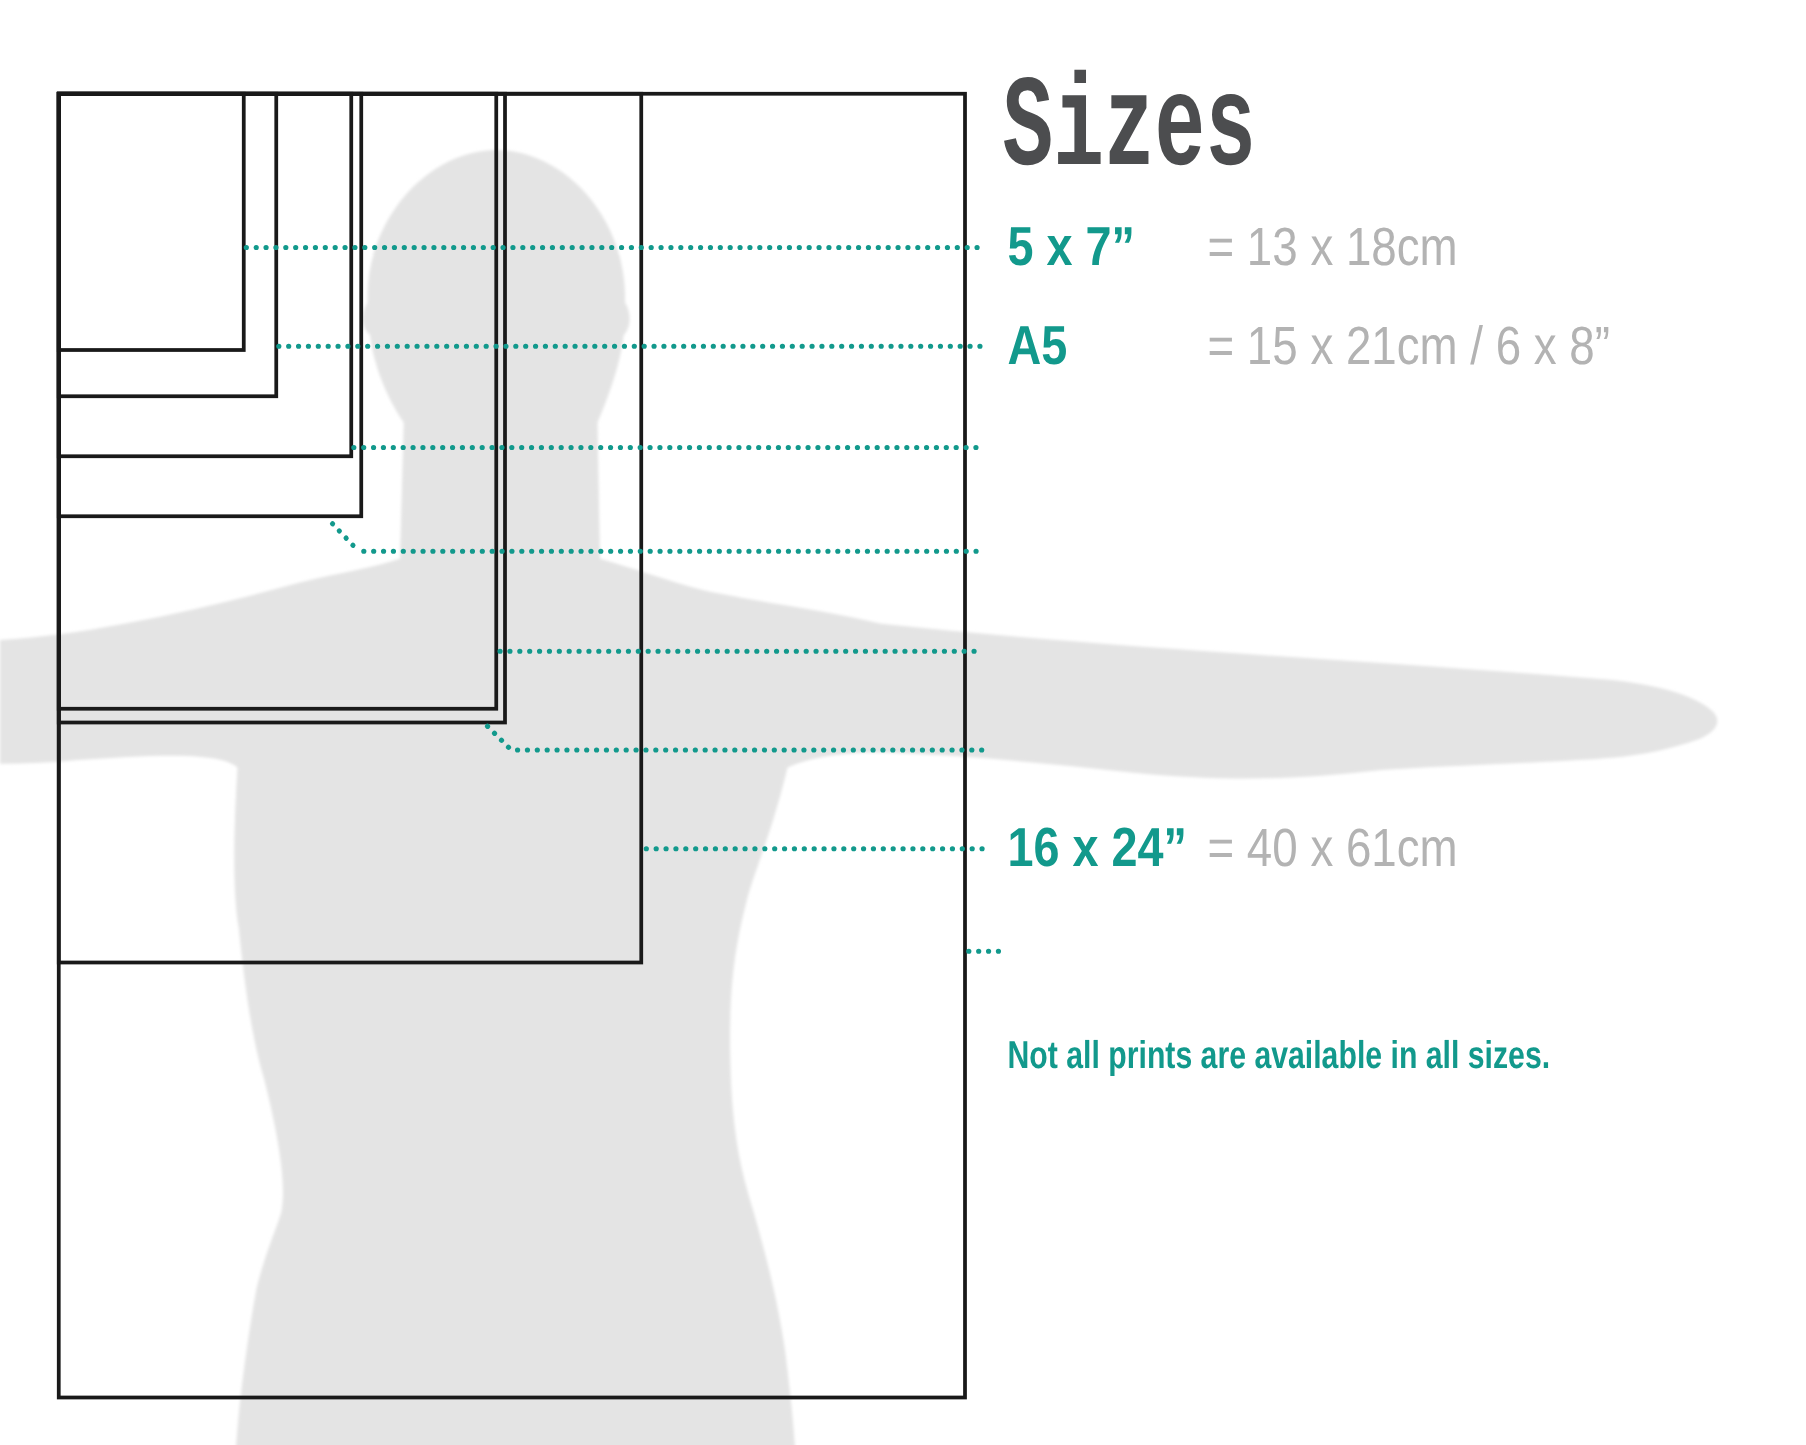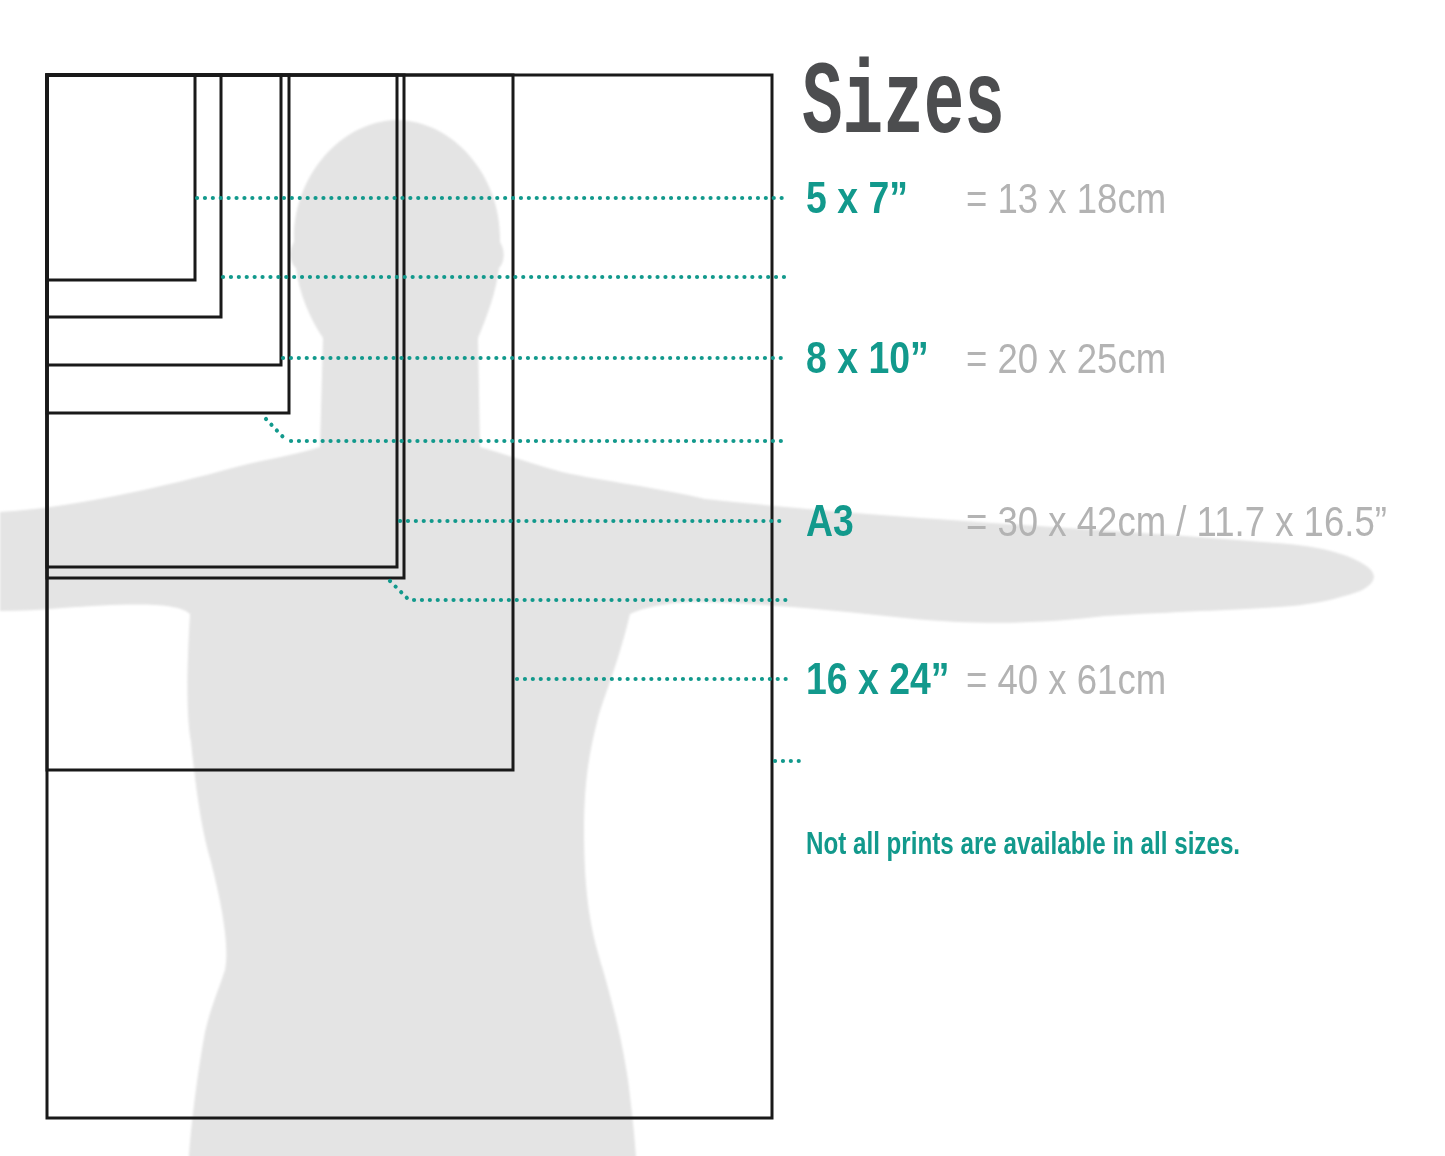--- a/index.html
+++ b/index.html
@@ -120,27 +120,23 @@
     <line class="callout" x1="517" y1="659" x2="786" y2="659"></line>
     <line class="callout" x1="775" y1="741" x2="799" y2="741"></line>
   </svg>
 
   <div class="page-title">Sizes</div>
 
   <div class="size-row" style="top:151px">
     <span class="size-label">5 x 7”</span>
     <span class="size-metric">= 13 x 18cm</span>
   </div>
-  <div class="size-row" style="top:311px">
-    <span class="size-label">8 x 10”</span>
-    <span class="size-metric">= 20 x 25cm</span>
-  </div>
-  <div class="size-row" style="top:474px">
-    <span class="size-label">A3</span>
-    <span class="size-metric">= 30 x 42cm / 11.7 x 16.5”</span>
+  <div class="size-row" style="top:230px">
+    <span class="size-label">A5</span>
+    <span class="size-metric">= 15 x 21cm / 6 x 8”</span>
   </div>
   <div class="size-row" style="top:632px">
     <span class="size-label">16 x 24”</span>
     <span class="size-metric">= 40 x 61cm</span>
   </div>
 
   <div class="note">Not all prints are available in all sizes.</div>
 
 </div>
 

